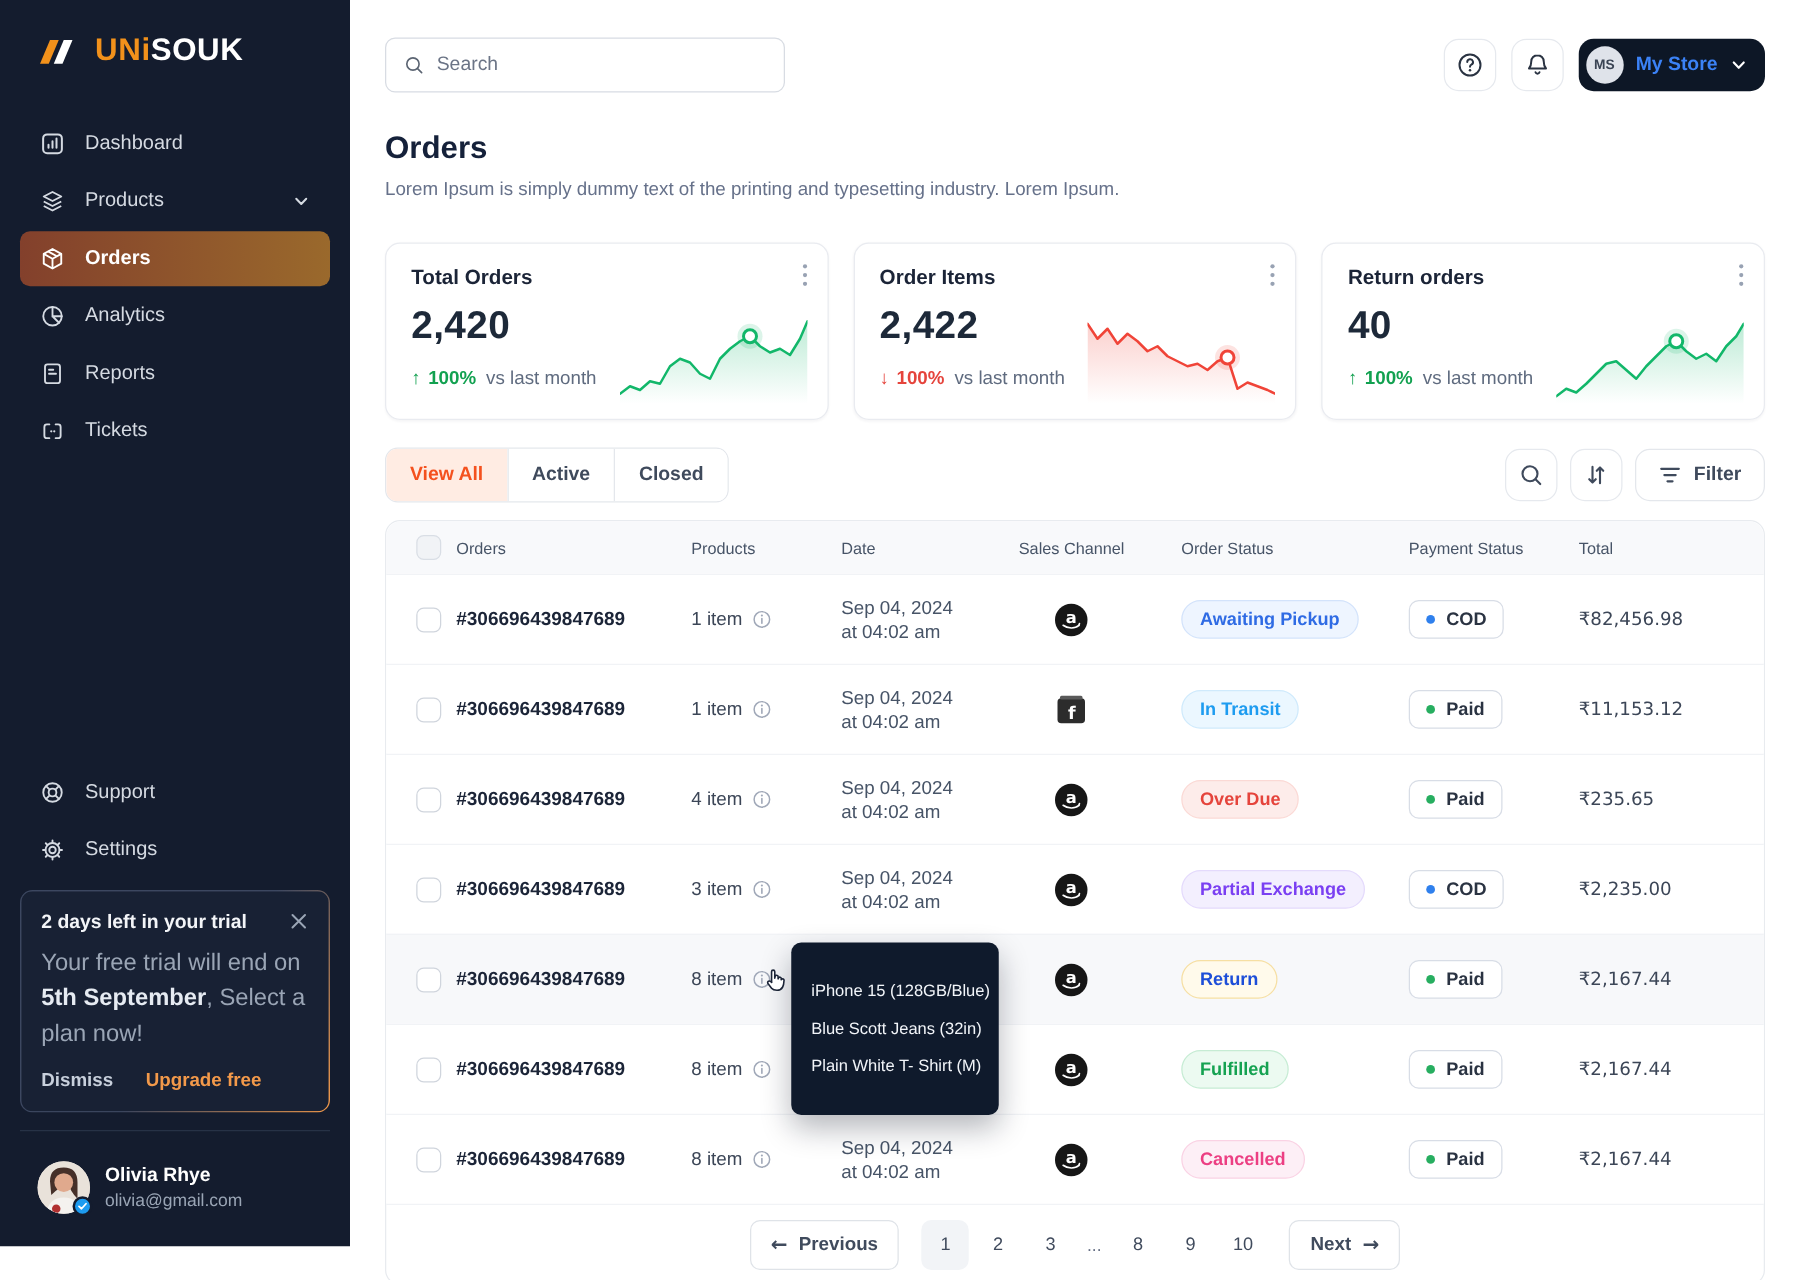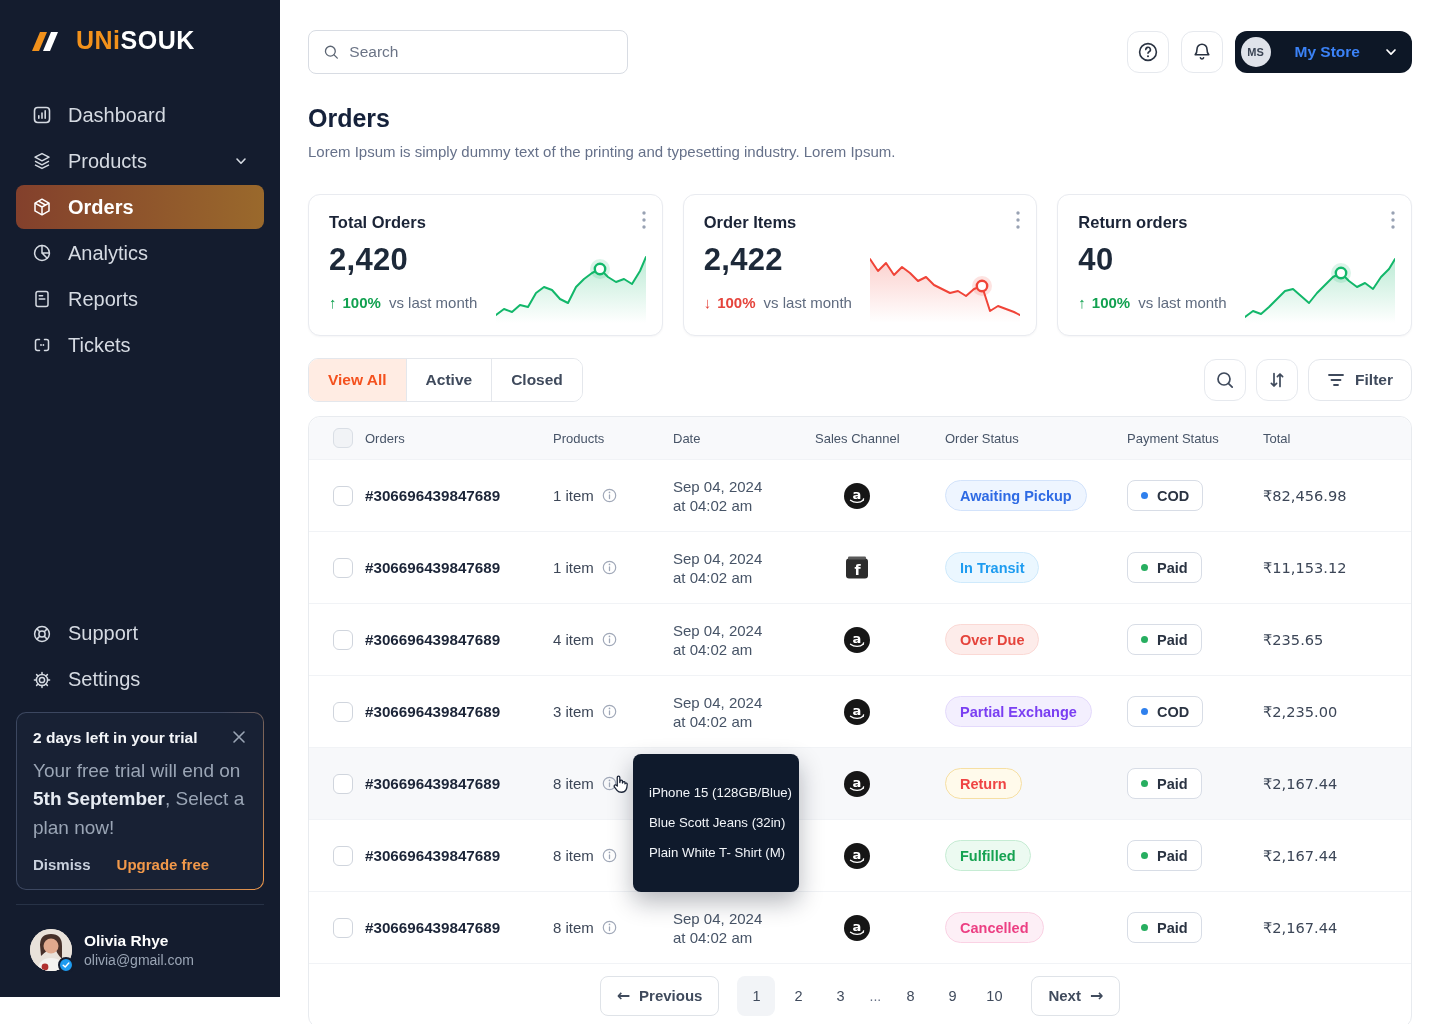--- a/index.html
+++ b/index.html
@@ -6,21 +6,21 @@
   html,body { width:1440px; height:1024px; overflow:hidden; }
   body { font-family:"Liberation Sans", sans-serif; display:flex; background:#fff; color:#1b2437; }
 
   
   .sidebar { width:280px; min-width:280px; height:997px; background:#141c2e; display:flex; flex-direction:column; }
   .logo-row { display:flex; align-items:center; gap:10px; padding:26px 30px 22px 30px; }
   .logo-text { font-size:25px; font-weight:800; letter-spacing:.5px; }
   .logo-text .uni { color:#f2911b; }
   .logo-text .souk { color:#fff; }
   .nav { margin-top:14px; }
-  .nav-item { display:flex; align-items:center; gap:16px; height:44px; margin:2px 16px; padding:0 16px; border-radius:8px; color:#d5dae2; font-size:20px; cursor:pointer; }
+  .nav-item { display:flex; align-items:center; gap:16px; height:44px; margin:2px 16px; padding:0 16px; border-radius:8px; color:#d5dae2; font-size:16px; cursor:pointer; }
   .nav-item svg { flex:0 0 auto; stroke:currentColor; }
   .nav-item.active { background:linear-gradient(90deg,#83402c,#9a692c); color:#fff; font-weight:600; }
   .nav-item .chev { margin-left:auto; }
   .sidebar-bottom { margin-top:auto; }
   .trial-card { margin:10px 16px 14px 16px; padding:16px; border-radius:10px; border:1px solid transparent;
     background:linear-gradient(#182134,#182134) padding-box, linear-gradient(125deg,#3c4760 55%,#f2994a) border-box; }
   .trial-head { display:flex; align-items:flex-start; justify-content:space-between; }
   .trial-title { font-size:15.5px; font-weight:700; color:#f3f5f8; }
   .trial-body { margin-top:10px; font-size:19px; line-height:1.5; color:#9aa5b5; }
   .trial-body strong { color:#e6ebf2; font-weight:600; }
@@ -36,21 +36,21 @@
   .user-email { font-size:14px; color:#9aa5b5; margin-top:2px; }
 
   
   .main { flex:1; padding:30px 28px 0 28px; background:#fff; position:relative; }
   .topbar { display:flex; align-items:center; justify-content:space-between; }
   .search-box { display:flex; align-items:center; gap:10px; width:320px; height:44px; border:1px solid #d8dce3; border-radius:8px; padding:0 14px; }
   .search-box input { border:none; outline:none; font-size:15.5px; color:#1b2437; width:100%; font-family:"Liberation Sans",sans-serif; }
   .search-box input::placeholder { color:#6b7486; }
   .topbar-right { display:flex; align-items:center; gap:12px; }
   .icon-btn { width:42px; height:42px; border:1px solid #e6e9ee; border-radius:12px; background:#fff; display:flex; align-items:center; justify-content:center; cursor:pointer; }
-  .store-pill { display:flex; align-items:center; gap:24px; height:42px; background:#0d1726; border-radius:12px; padding:0 14px 0 6px; cursor:pointer; }
+  .store-pill { display:flex; align-items:center; gap:10px; height:42px; background:#0d1726; border-radius:12px; padding:0 14px 0 6px; cursor:pointer; }
   .store-avatar { width:30px; height:30px; border-radius:50%; background:#dfe3ea; color:#3a4454; font-size:11px; font-weight:800; display:flex; align-items:center; justify-content:center; }
   .store-label { color:#3b82f6; font-size:15.5px; font-weight:700; }
 
   .page-title { margin-top:30px; font-size:25px; font-weight:700; color:#15213a; }
   .page-subtitle { margin-top:10px; font-size:15px; color:#66718a; }
 
   
   .cards { display:flex; gap:20px; margin-top:34px; }
   .card { flex:1; position:relative; border:1px solid #e9ebf0; border-radius:12px; padding:18px 20px; min-height:142px; box-shadow:0 1px 2px rgba(16,24,40,.04); background:#fff; overflow:hidden; }
   .card-title { font-size:16.5px; font-weight:700; color:#1b2437; }
@@ -85,21 +85,21 @@
   .c-id { font-size:15.2px; font-weight:700; color:#1b2437; }
   .c-items { gap:7px; font-size:15px; color:#3c4657; }
   .c-items svg { cursor:pointer; }
   .c-date { flex-direction:column; align-items:flex-start; gap:2px; font-size:15px; color:#475467; }
   .c-channel { padding-left:28px; }
   .badge { display:inline-flex; align-items:center; height:31px; padding:0 14px; border-radius:17px; font-size:14.5px; font-weight:600; border:1px solid transparent; white-space:nowrap; }
   .badge.blue   { color:#2f6be4; background:#eef5ff; border-color:#d3e3fb; }
   .badge.sky    { color:#1e9cf0; background:#ebf7ff; border-color:#cfeafc; }
   .badge.red    { color:#e5443c; background:#fdecea; border-color:#fbd9d5; }
   .badge.purple { color:#7a3ff2; background:#f3effe; border-color:#e4dafc; }
-  .badge.amber  { color:#ef4444; background:#fffaeb; border-color:#f6dfa3; }
+  .badge.amber  { color:#1d4ed8; background:#fffaeb; border-color:#f6dfa3; }
   .badge.green  { color:#15a251; background:#ecfaf1; border-color:#c6ecd4; }
   .badge.pink   { color:#ec3f83; background:#fdeff6; border-color:#fad2e4; }
   .pay { display:inline-flex; align-items:center; gap:9px; height:31px; padding:0 13px; border:1px solid #d8dde6; border-radius:8px; background:#fff; font-size:14.5px; font-weight:600; color:#2a3342; }
   .pay .dot { width:7px; height:7px; border-radius:50%; display:inline-block; }
   .pay .dot.cod { background:#2f80ed; }
   .pay .dot.paid { background:#27ae60; }
   .c-total { font-family:"DejaVu Sans",sans-serif; font-size:14.6px; color:#3c4657; }
 
   
   .tooltip { position:absolute; left:324px; top:337px; width:166px; background:#0f1a2c; border-radius:8px; padding:24px 16px; z-index:5; box-shadow:0 10px 24px rgba(10,18,32,.3); }

